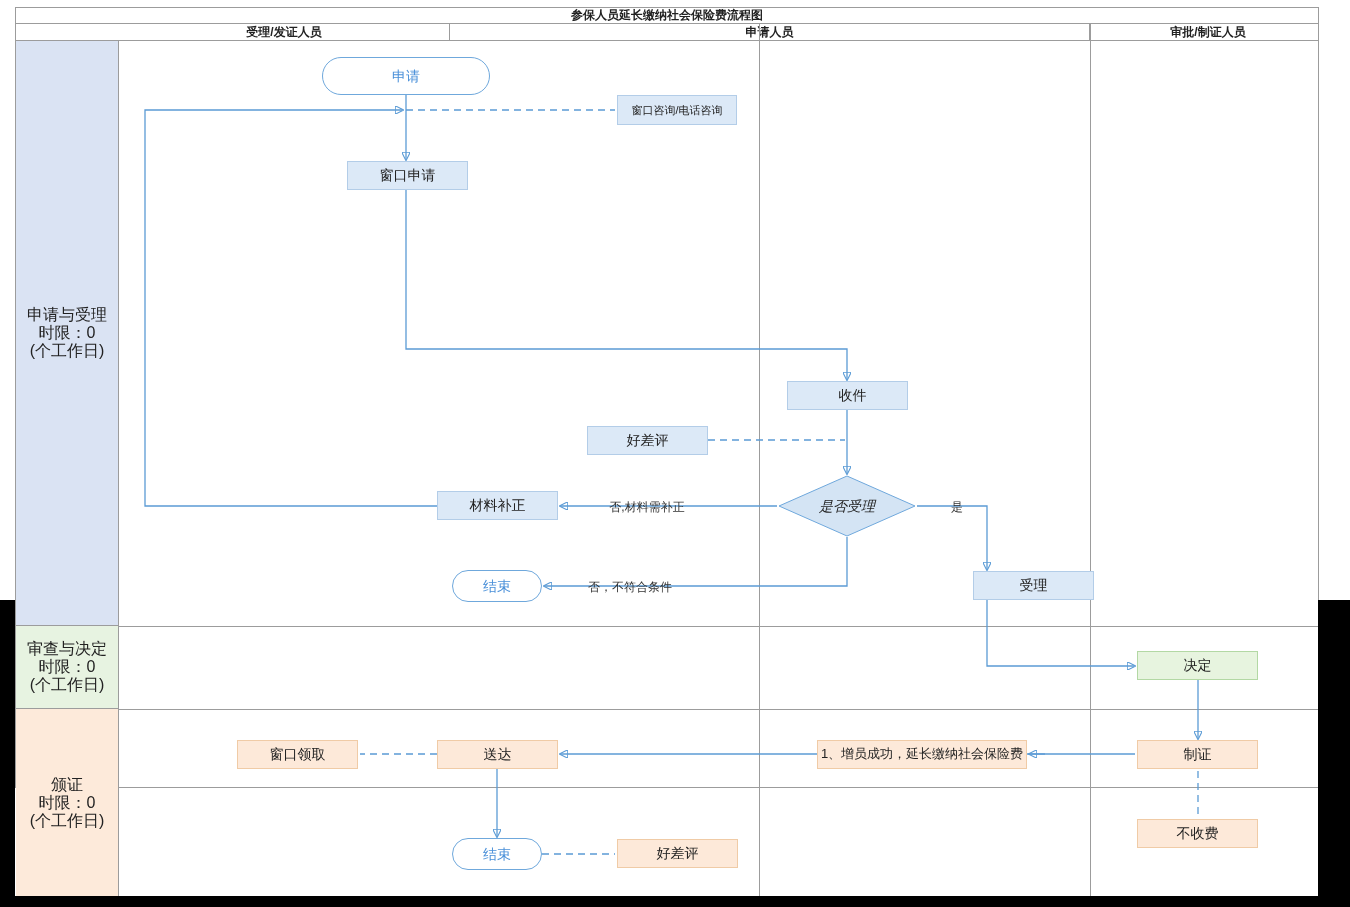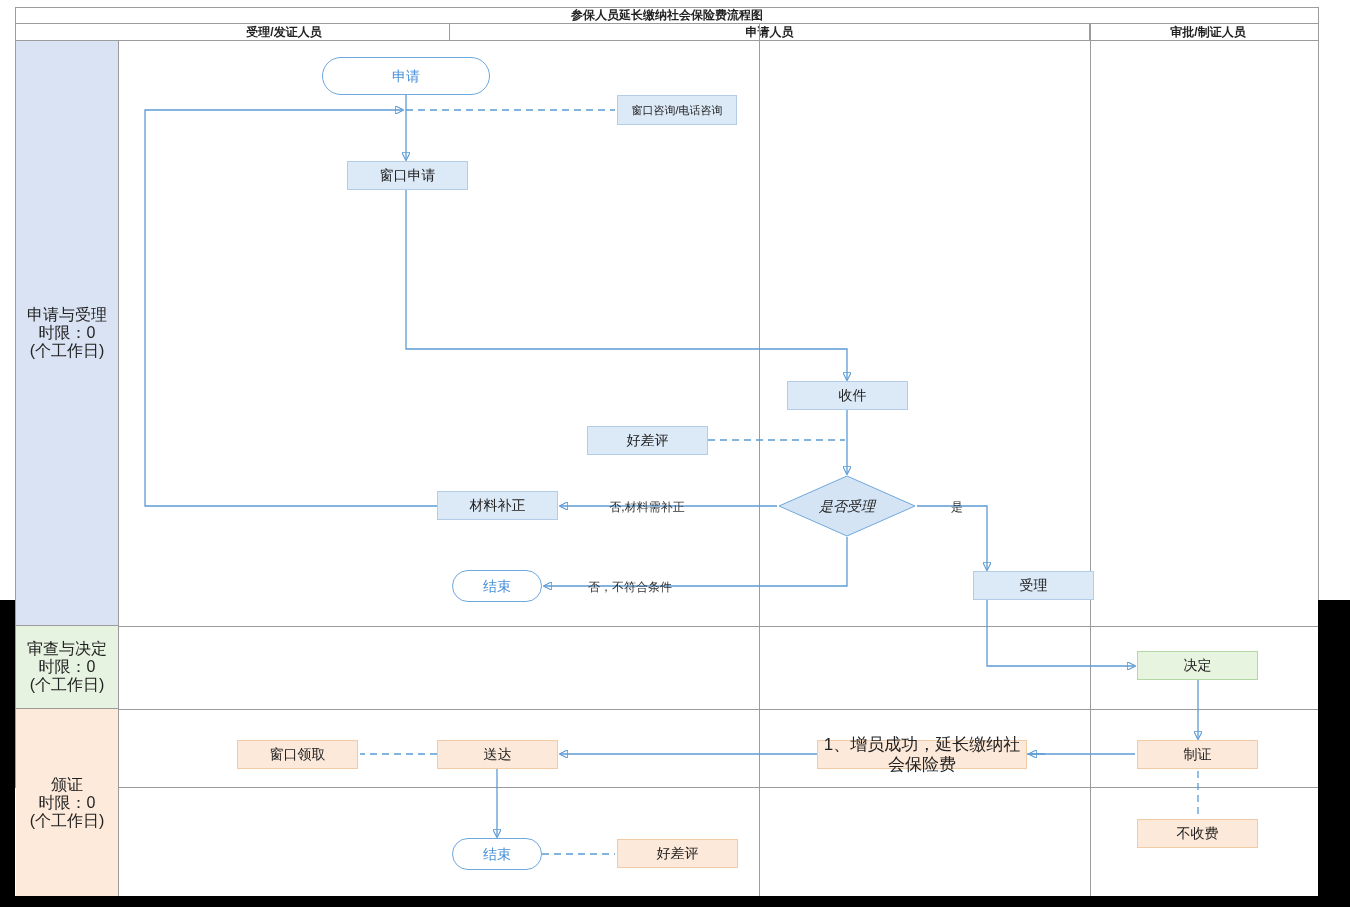--- a/index.html
+++ b/index.html
@@ -61,21 +61,21 @@
   #n-rating-top   { left:587px;  top:426px; width:121px; height:29px; }
   #n-diamond      { left:777px;  top:475px; width:140px; height:62px; }
   #n-diamond svg  { position:absolute; left:0; top:0; }
   #n-diamond span { position:relative; z-index:1;font-style:italic; }
   #n-material-fix { left:437px;  top:491px; width:121px; height:29px; }
   #n-end-top      { left:452px;  top:570px; width:90px;  height:32px; }
   #n-accept       { left:927px;  top:571px; width:121px; height:29px;margin-left:46px; }
   #n-decide       { left:1137px; top:651px; width:121px; height:29px; }
   #n-make-cert    { left:1137px; top:740px; width:121px; height:29px; }
   #n-no-fee       { left:1137px; top:819px; width:121px; height:29px; }
-  #n-note         { left:817px;  top:740px; width:210px; height:29px; font-size:17px; }
+  #n-note         { left:817px;  top:740px; width:210px; height:29px; font-size:13px; }
   #n-deliver      { left:437px;  top:740px; width:121px; height:29px; }
   #n-pickup       { left:237px;  top:740px; width:121px; height:29px; }
   #n-end-bottom   { left:452px;  top:838px; width:90px;  height:32px; }
   #n-rating-bottom{ left:617px;  top:839px; width:121px; height:29px; }
 
   
   .elabel { position:absolute; font-size:12px; color:#333; z-index:5; white-space:nowrap;
             transform:translateX(-50%); }
   #l-no-fix    { left:647px; top:499px; }
   #l-yes       { left:957px; top:499px; }

